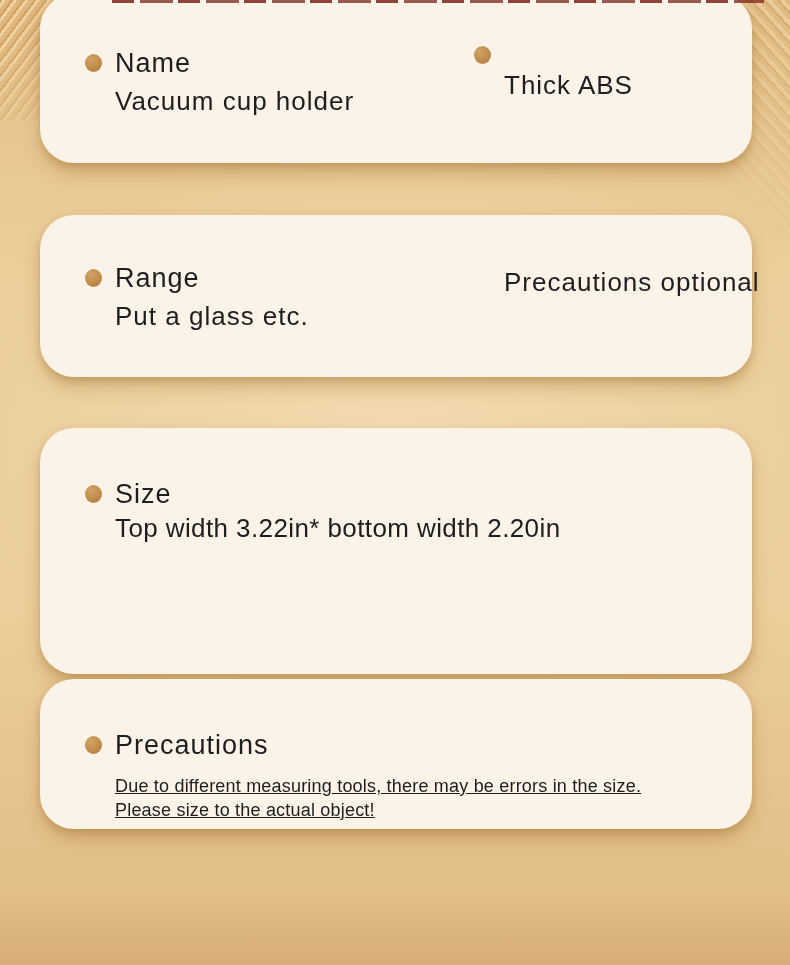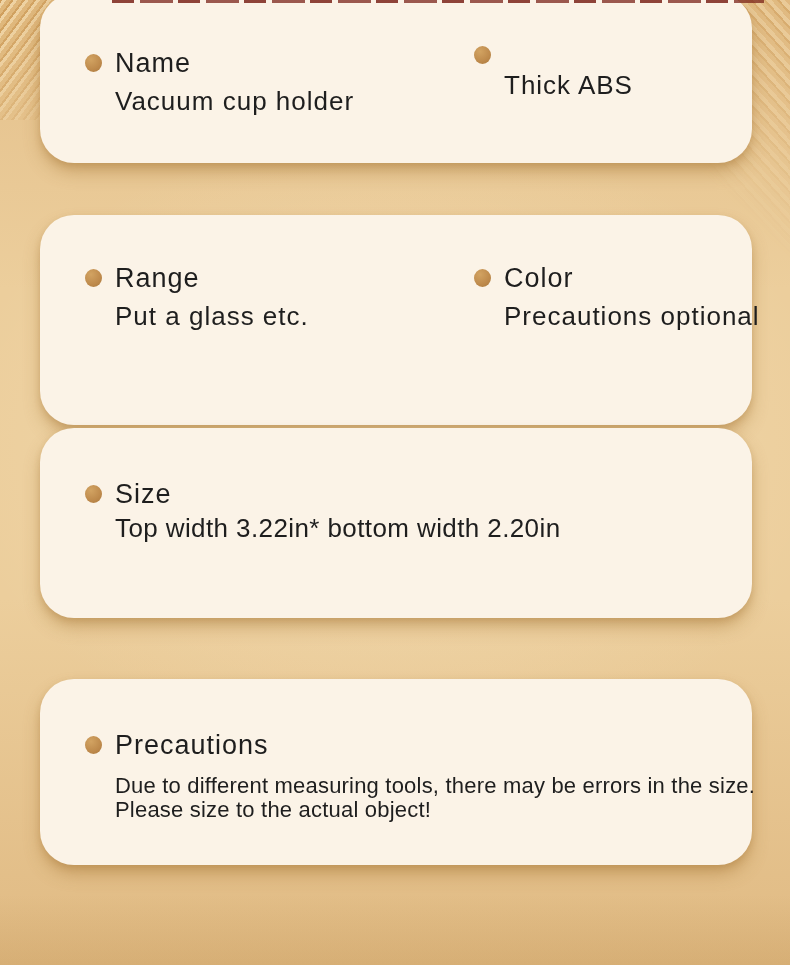--- a/index.html
+++ b/index.html
@@ -49,37 +49,37 @@
   .bottom-shade{
     position:absolute;left:0;bottom:0;width:100%;height:70px;
     background:linear-gradient(180deg,rgba(165,115,45,0) 0%,rgba(165,115,45,0.16) 100%);
   }
   .card{
     position:absolute;left:40px;width:712px;border-radius:34px;
     background:var(--card);
     box-shadow:0 10px 18px -2px rgba(160,110,45,0.45), 0 3px 6px rgba(160,110,45,0.22);
   }
   .card1{top:-6px;height:169px;padding-top:52px;}
-  .card2{top:215px;height:210px;padding-top:46px;}
-  .card3{top:428px;height:190px;padding-top:49px;}
-  .card4{top:679px;height:186px;padding-top:49px;}
+  .card2{top:215px;height:162px;padding-top:46px;}
+  .card3{top:428px;height:246px;padding-top:49px;}
+  .card4{top:679px;height:150px;padding-top:49px;}
   .card-inner{padding-left:45px;padding-right:22px;gap:48px;}
   .two-col{display:grid;grid-template-columns:341px 1fr;}
   .label-row{display:flex;align-items:center;gap:13px;line-height:34px;}
   .bullet{
     width:17px;height:18px;border-radius:50%;flex:0 0 auto;
     background:radial-gradient(circle at 35% 30%, #D2A362, var(--bullet) 60%, #A9783C);
   }
   .label{font-size:27px;letter-spacing:1px;white-space:nowrap;}
   .lines{margin-left:30px;margin-top:6px;}
   .line{font-size:26px;line-height:30px;letter-spacing:1px;white-space:nowrap;}
   .card3 .lines{margin-top:0;}
   .card3 .line{line-height:34px;letter-spacing:0.4px;}
   .card4 .lines{margin-top:12px;}
-  .card4 .line{font-size:22px;line-height:24px;letter-spacing:0.2px;}
+  .card4 .line{font-size:18px;line-height:24px;letter-spacing:0.2px;text-decoration:underline;}
 </style>
 </head>
 <body>
 
 <div class="stage">
 
   <div class="tex-tl"></div>
   <div class="tex-tr"></div>
   <div class="top-strip"></div>
 
@@ -110,24 +110,20 @@
       <div class="item">
         <div class="label-row">
           <span class="bullet"></span>
           <span class="label">Range</span>
         </div>
         <div class="lines">
           <div class="line">Put a glass etc.</div>
         </div>
       </div>
       <div class="item">
-        <div class="label-row">
-          <span class="bullet"></span>
-          <span class="label">Color</span>
-        </div>
         <div class="lines">
           <div class="line">Precautions optional</div>
         </div>
       </div>
     </div>
   </section>
 
   <section class="card card3">
     <div class="card-inner">
       <div class="item">

